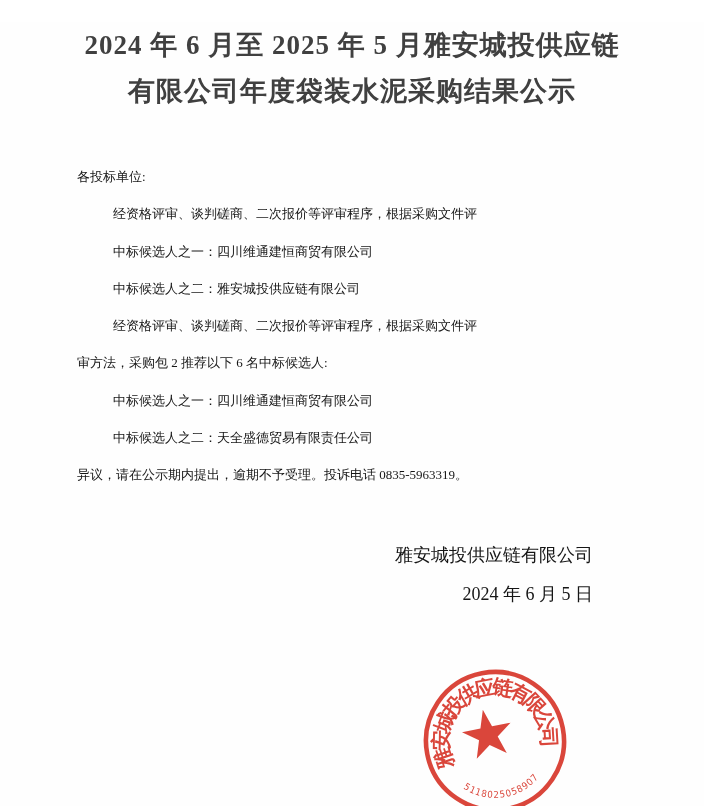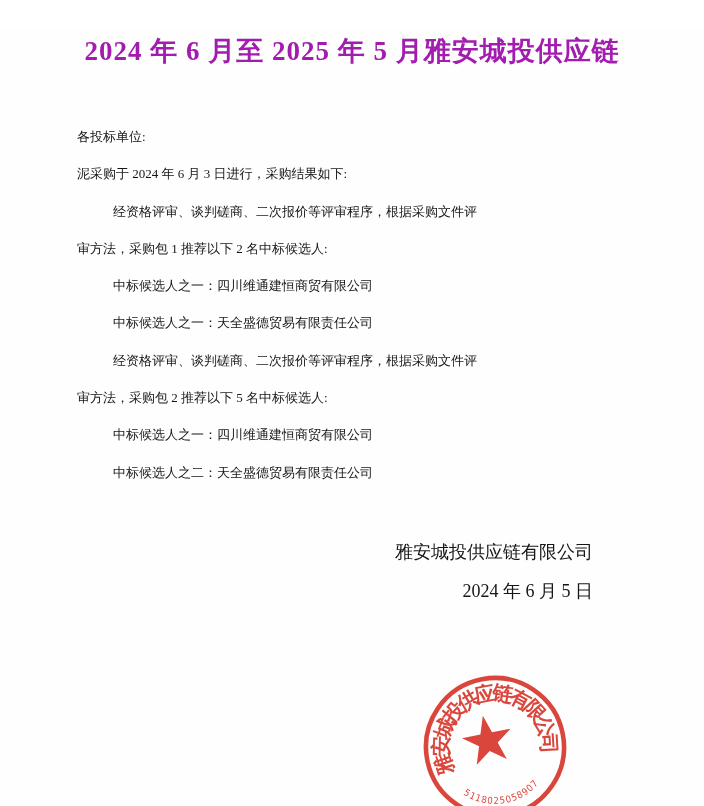--- a/index.html
+++ b/index.html
@@ -6,27 +6,27 @@
   body{
     width:704px;height:806px;
     background:#ffffff;
     font-family:"Liberation Serif","DejaVu Serif",serif;
     color:#161616;
     overflow:hidden;
     position:relative;
   }
   .page{position:relative;width:704px;height:806px;background:#fefefe;}
   .title{
-    margin-top:28px;
+    margin-top:22px;
     text-align:center;
     font-weight:bold;
     font-size:27px;
     line-height:46px;
     letter-spacing:1px;
-    color:#a21caf;
+    color:#404040;
   }
   .body-text{
     margin-top:44px;
     margin-left:77px;
     width:500px;
     font-size:13px;
     line-height:37.3px;
     white-space:nowrap;
   }
   .line{height:37.3px;}
@@ -47,33 +47,33 @@
     pointer-events:none;
   }
 </style>
 </head>
 <body>
 
 <div class="page">
 
   <div class="title">
     <div>2024 年 6 月至 2025 年 5 月雅安城投供应链</div>
+    <div>有限公司年度袋装水泥采购结果公示</div>
   </div>
 
   <div class="body-text">
     <div class="line">各投标单位:</div>
-    <div class="line">泥采购于 2024 年 6 月 3 日进行，采购结果如下:</div>
     <div class="line indent">经资格评审、谈判磋商、二次报价等评审程序，根据采购文件评</div>
-    <div class="line">审方法，采购包 1 推荐以下 2 名中标候选人:</div>
     <div class="line indent">中标候选人之一：四川维通建恒商贸有限公司</div>
-    <div class="line indent">中标候选人之一：天全盛德贸易有限责任公司</div>
+    <div class="line indent">中标候选人之二：雅安城投供应链有限公司</div>
     <div class="line indent">经资格评审、谈判磋商、二次报价等评审程序，根据采购文件评</div>
-    <div class="line">审方法，采购包 2 推荐以下 5 名中标候选人:</div>
+    <div class="line">审方法，采购包 2 推荐以下 6 名中标候选人:</div>
     <div class="line indent">中标候选人之一：四川维通建恒商贸有限公司</div>
     <div class="line indent">中标候选人之二：天全盛德贸易有限责任公司</div>
+    <div class="line">异议，请在公示期内提出，逾期不予受理。投诉电话 0835-5963319。</div>
   </div>
 
   <div class="signature">
     <div>雅安城投供应链有限公司</div>
     <div>2024 年 6 月 5 日</div>
   </div>
 
   <svg class="seal" viewBox="0 0 164 164" xmlns="http://www.w3.org/2000/svg">
     <defs>
       <path id="sealTopArc" d="M 37.8 98.1 A 47 47 0 1 1 126.2 98.1" fill="none"></path>

